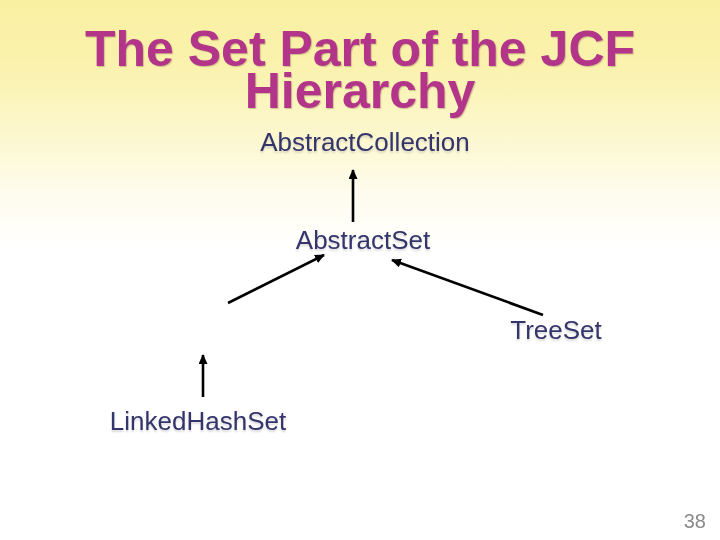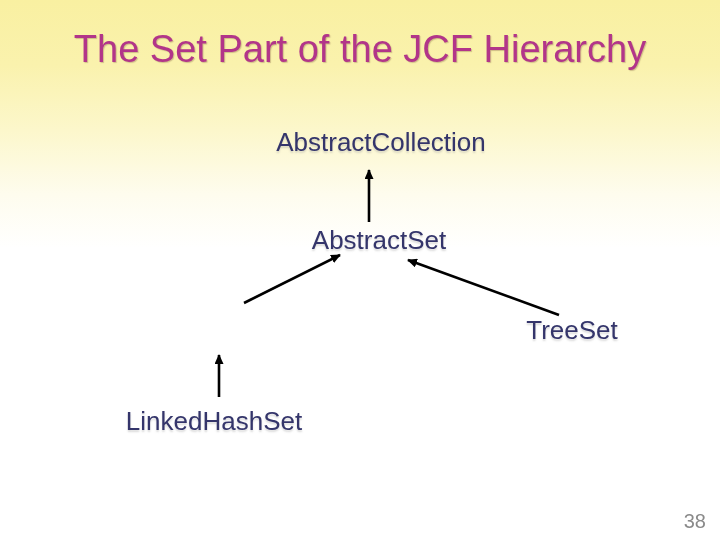--- a/index.html
+++ b/index.html
@@ -21,31 +21,30 @@
       #ffffff 100%);
     font-family: "Liberation Sans", sans-serif;
   }
   .title {
     position: absolute;
     top: 28px;
     left: 0;
     width: 720px;
     margin: 0;
     text-align: center;
-    font-size: 38px;
+    font-size: 50px;
     line-height: 42px;
-    font-weight: normal;
+    font-weight: bold;
     color: #b23589;
     text-shadow: 1px 1px 1px rgba(110, 70, 50, 0.30);
     letter-spacing: 0px;
   }
   .diagram {
     position: absolute;
     inset: 0;
-    margin-left: 16px;
   }
   .arrows-layer {
     position: absolute;
     top: 0;
     left: 0;
   }
   .node {
     position: absolute;
     transform: translateX(-50%);
     font-size: 26px;

